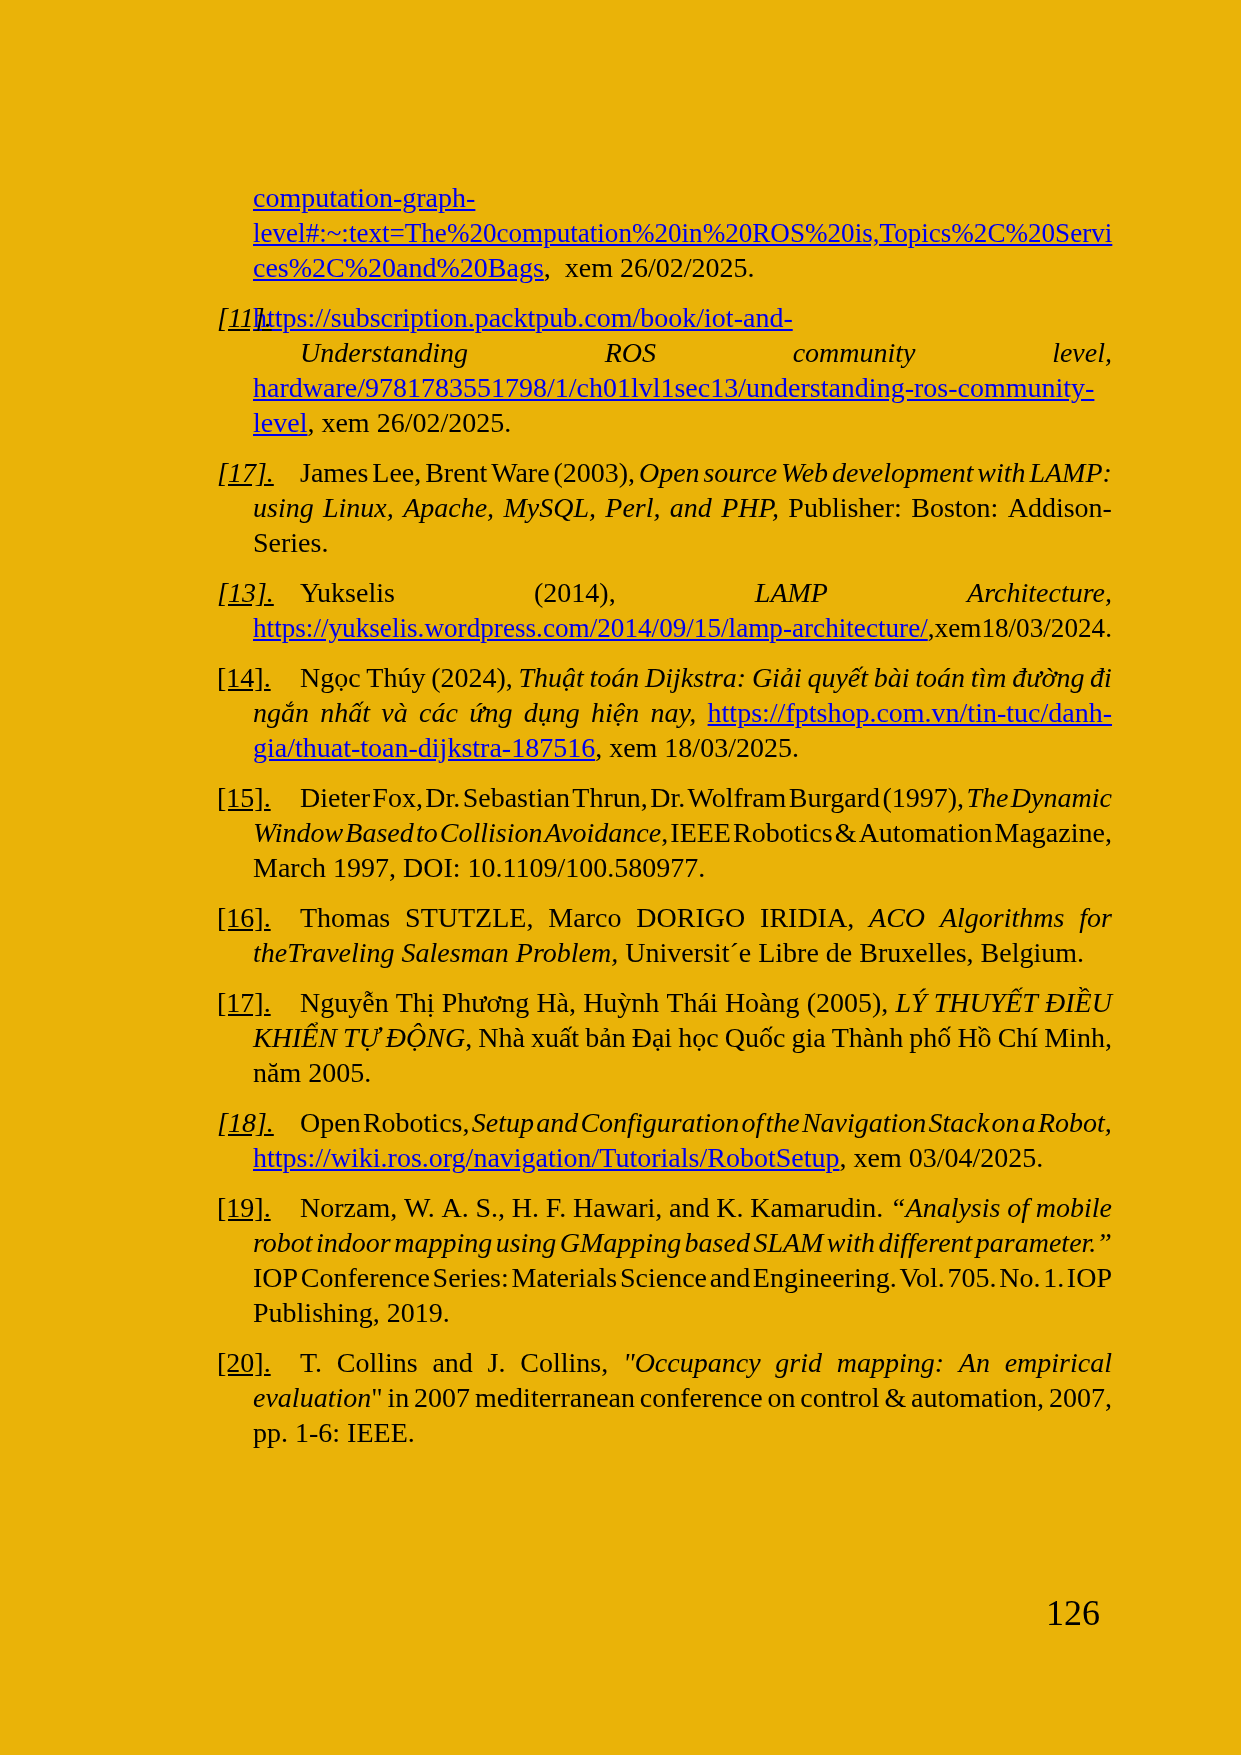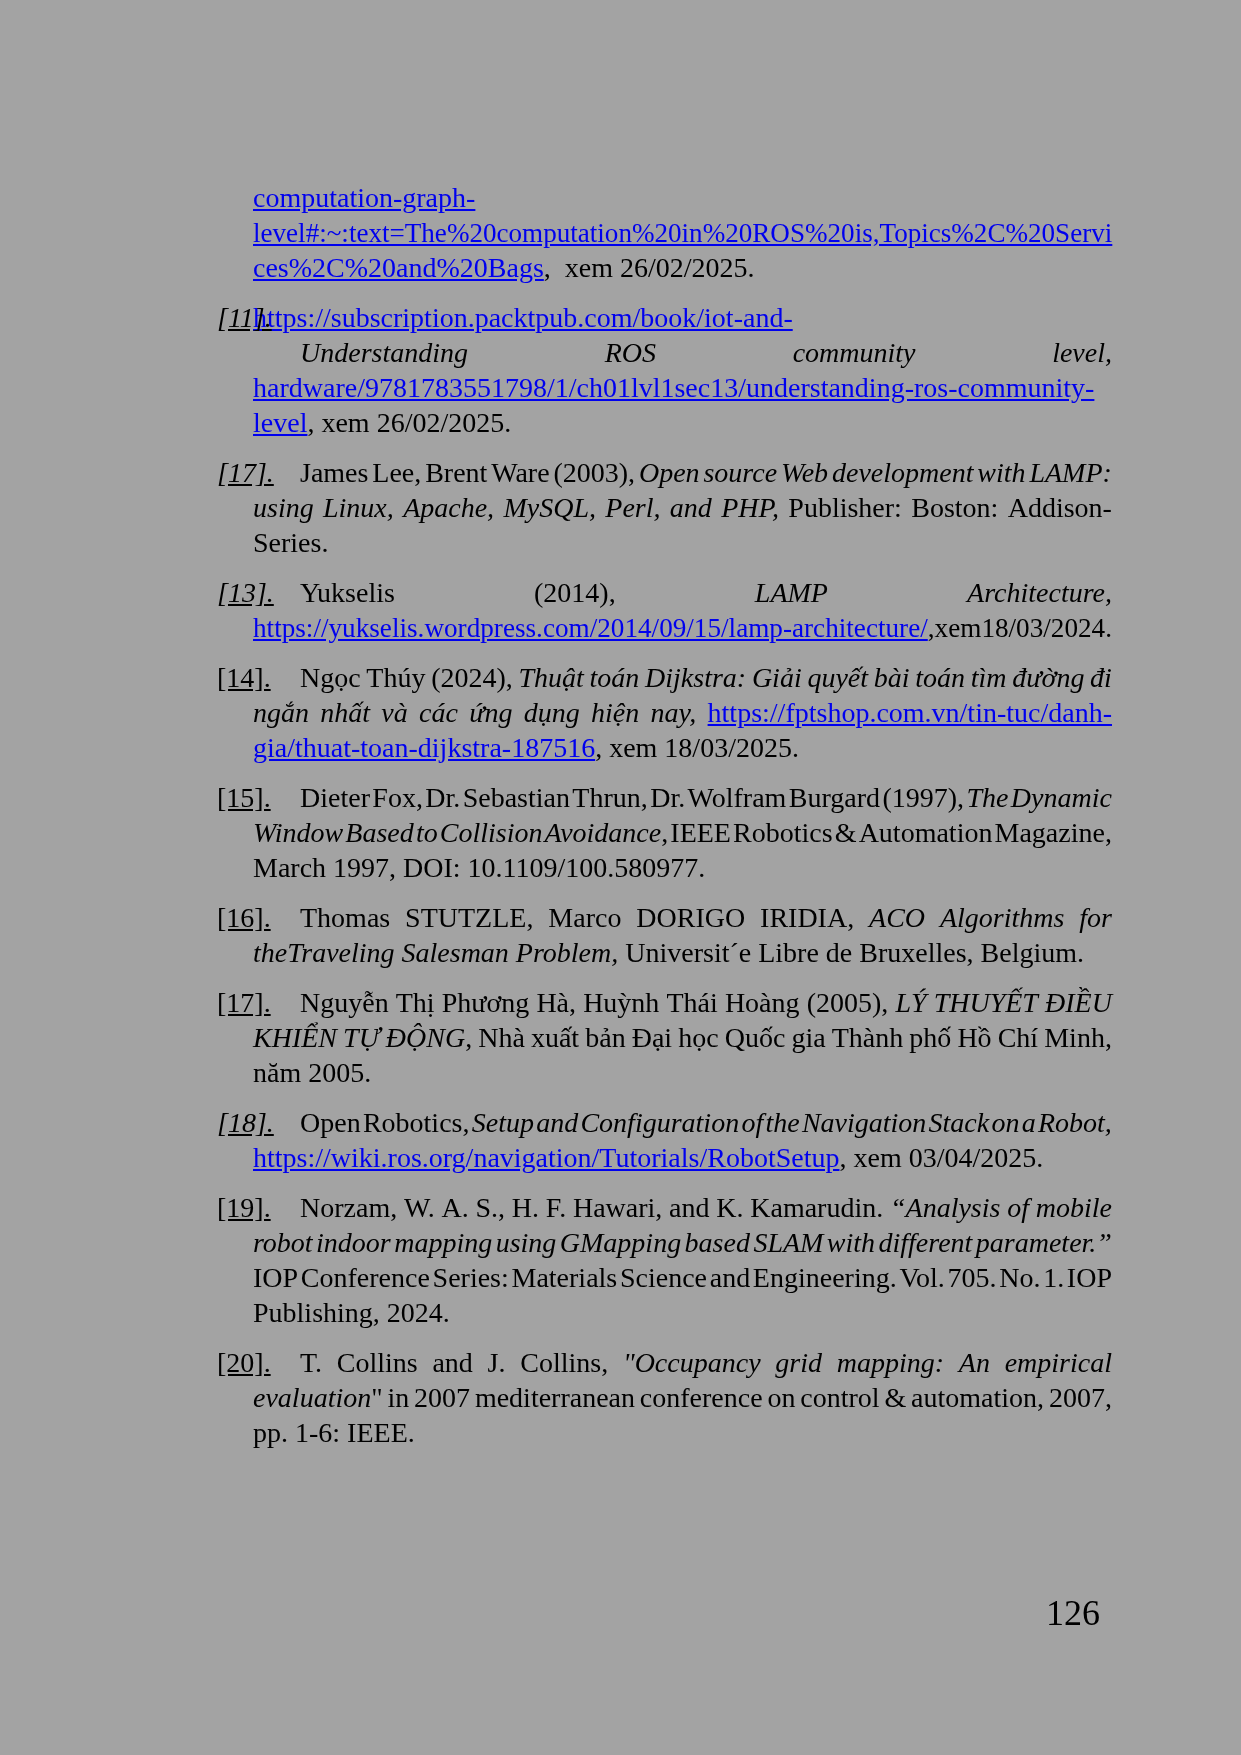--- a/index.html
+++ b/index.html
@@ -1,17 +1,17 @@
 <!DOCTYPE html>
 <html><head>
 <meta charset="utf-8">
 <style>
   html,body{margin:0;padding:0;background:#ffffff;}
   .page{
-    position:relative;width:1241px;height:1755px;background:#a3a3a3;
+    position:relative;width:1241px;height:1755px;background:#eab308;
     font-family:"Liberation Serif","DejaVu Serif",serif;
     font-size:28px;color:#000000;overflow:hidden;
   }
   .content{position:absolute;left:217px;top:180px;width:895px;}
   .ref{position:relative;padding-left:36px;margin-top:15px;}
   .ref.nolabel{margin-top:0;padding-left:36px;}
   .label{position:absolute;left:0;top:0;height:35px;line-height:35px;white-space:pre;text-decoration:underline;}
   .label.i{font-style:italic;}
   .line{height:35px;line-height:35px;white-space:pre;}
   .line.just{display:flex;justify-content:space-between;}
@@ -78,21 +78,21 @@
         <div class="ref">
           <span class="label i">[18].</span>
           <div class="line first just"><span class="w"><span class="s-r">Open</span></span><span class="w"><span class="s-r">Robotics,</span></span><span class="w"><span class="s-i">Setup</span></span><span class="w"><span class="s-i">and</span></span><span class="w"><span class="s-i">Configuration</span></span><span class="w"><span class="s-i">of</span></span><span class="w"><span class="s-i">the</span></span><span class="w"><span class="s-i">Navigation</span></span><span class="w"><span class="s-i">Stack</span></span><span class="w"><span class="s-i">on</span></span><span class="w"><span class="s-i">a</span></span><span class="w"><span class="s-i">Robot,</span></span></div>
           <div class="line"><span class="s-l">https://wiki.ros.org/navigation/Tutorials/RobotSetup</span><span class="s-r">, xem 03/04/2025.</span></div>
         </div>
         <div class="ref">
           <span class="label">[19].</span>
           <div class="line first just"><span class="w"><span class="s-r">Norzam,</span></span><span class="w"><span class="s-r">W.</span></span><span class="w"><span class="s-r">A.</span></span><span class="w"><span class="s-r">S.,</span></span><span class="w"><span class="s-r">H.</span></span><span class="w"><span class="s-r">F.</span></span><span class="w"><span class="s-r">Hawari,</span></span><span class="w"><span class="s-r">and</span></span><span class="w"><span class="s-r">K.</span></span><span class="w"><span class="s-r">Kamarudin.</span></span><span class="w"><span class="s-i">“Analysis</span></span><span class="w"><span class="s-i">of</span></span><span class="w"><span class="s-i">mobile</span></span></div>
           <div class="line just"><span class="w"><span class="s-i">robot</span></span><span class="w"><span class="s-i">indoor</span></span><span class="w"><span class="s-i">mapping</span></span><span class="w"><span class="s-i">using</span></span><span class="w"><span class="s-i">GMapping</span></span><span class="w"><span class="s-i">based</span></span><span class="w"><span class="s-i">SLAM</span></span><span class="w"><span class="s-i">with</span></span><span class="w"><span class="s-i">different</span></span><span class="w"><span class="s-i">parameter.”</span></span></div>
           <div class="line just"><span class="w"><span class="s-r">IOP</span></span><span class="w"><span class="s-r">Conference</span></span><span class="w"><span class="s-r">Series:</span></span><span class="w"><span class="s-r">Materials</span></span><span class="w"><span class="s-r">Science</span></span><span class="w"><span class="s-r">and</span></span><span class="w"><span class="s-r">Engineering.</span></span><span class="w"><span class="s-r">Vol.</span></span><span class="w"><span class="s-r">705.</span></span><span class="w"><span class="s-r">No.</span></span><span class="w"><span class="s-r">1.</span></span><span class="w"><span class="s-r">IOP</span></span></div>
-          <div class="line"><span class="s-r">Publishing, 2024.</span></div>
+          <div class="line"><span class="s-r">Publishing, 2019.</span></div>
         </div>
         <div class="ref">
           <span class="label">[20].</span>
           <div class="line first just"><span class="w"><span class="s-r">T.</span></span><span class="w"><span class="s-r">Collins</span></span><span class="w"><span class="s-r">and</span></span><span class="w"><span class="s-r">J.</span></span><span class="w"><span class="s-r">Collins,</span></span><span class="w"><span class="s-i">"Occupancy</span></span><span class="w"><span class="s-i">grid</span></span><span class="w"><span class="s-i">mapping:</span></span><span class="w"><span class="s-i">An</span></span><span class="w"><span class="s-i">empirical</span></span></div>
           <div class="line just"><span class="w"><span class="s-i">evaluation</span><span class="s-r">"</span></span><span class="w"><span class="s-r">in</span></span><span class="w"><span class="s-r">2007</span></span><span class="w"><span class="s-r">mediterranean</span></span><span class="w"><span class="s-r">conference</span></span><span class="w"><span class="s-r">on</span></span><span class="w"><span class="s-r">control</span></span><span class="w"><span class="s-r">&amp;</span></span><span class="w"><span class="s-r">automation,</span></span><span class="w"><span class="s-r">2007,</span></span></div>
           <div class="line"><span class="s-r">pp. 1-6: IEEE.</span></div>
         </div>
       </div>
   </div>
   <div class="pageno">126</div>

